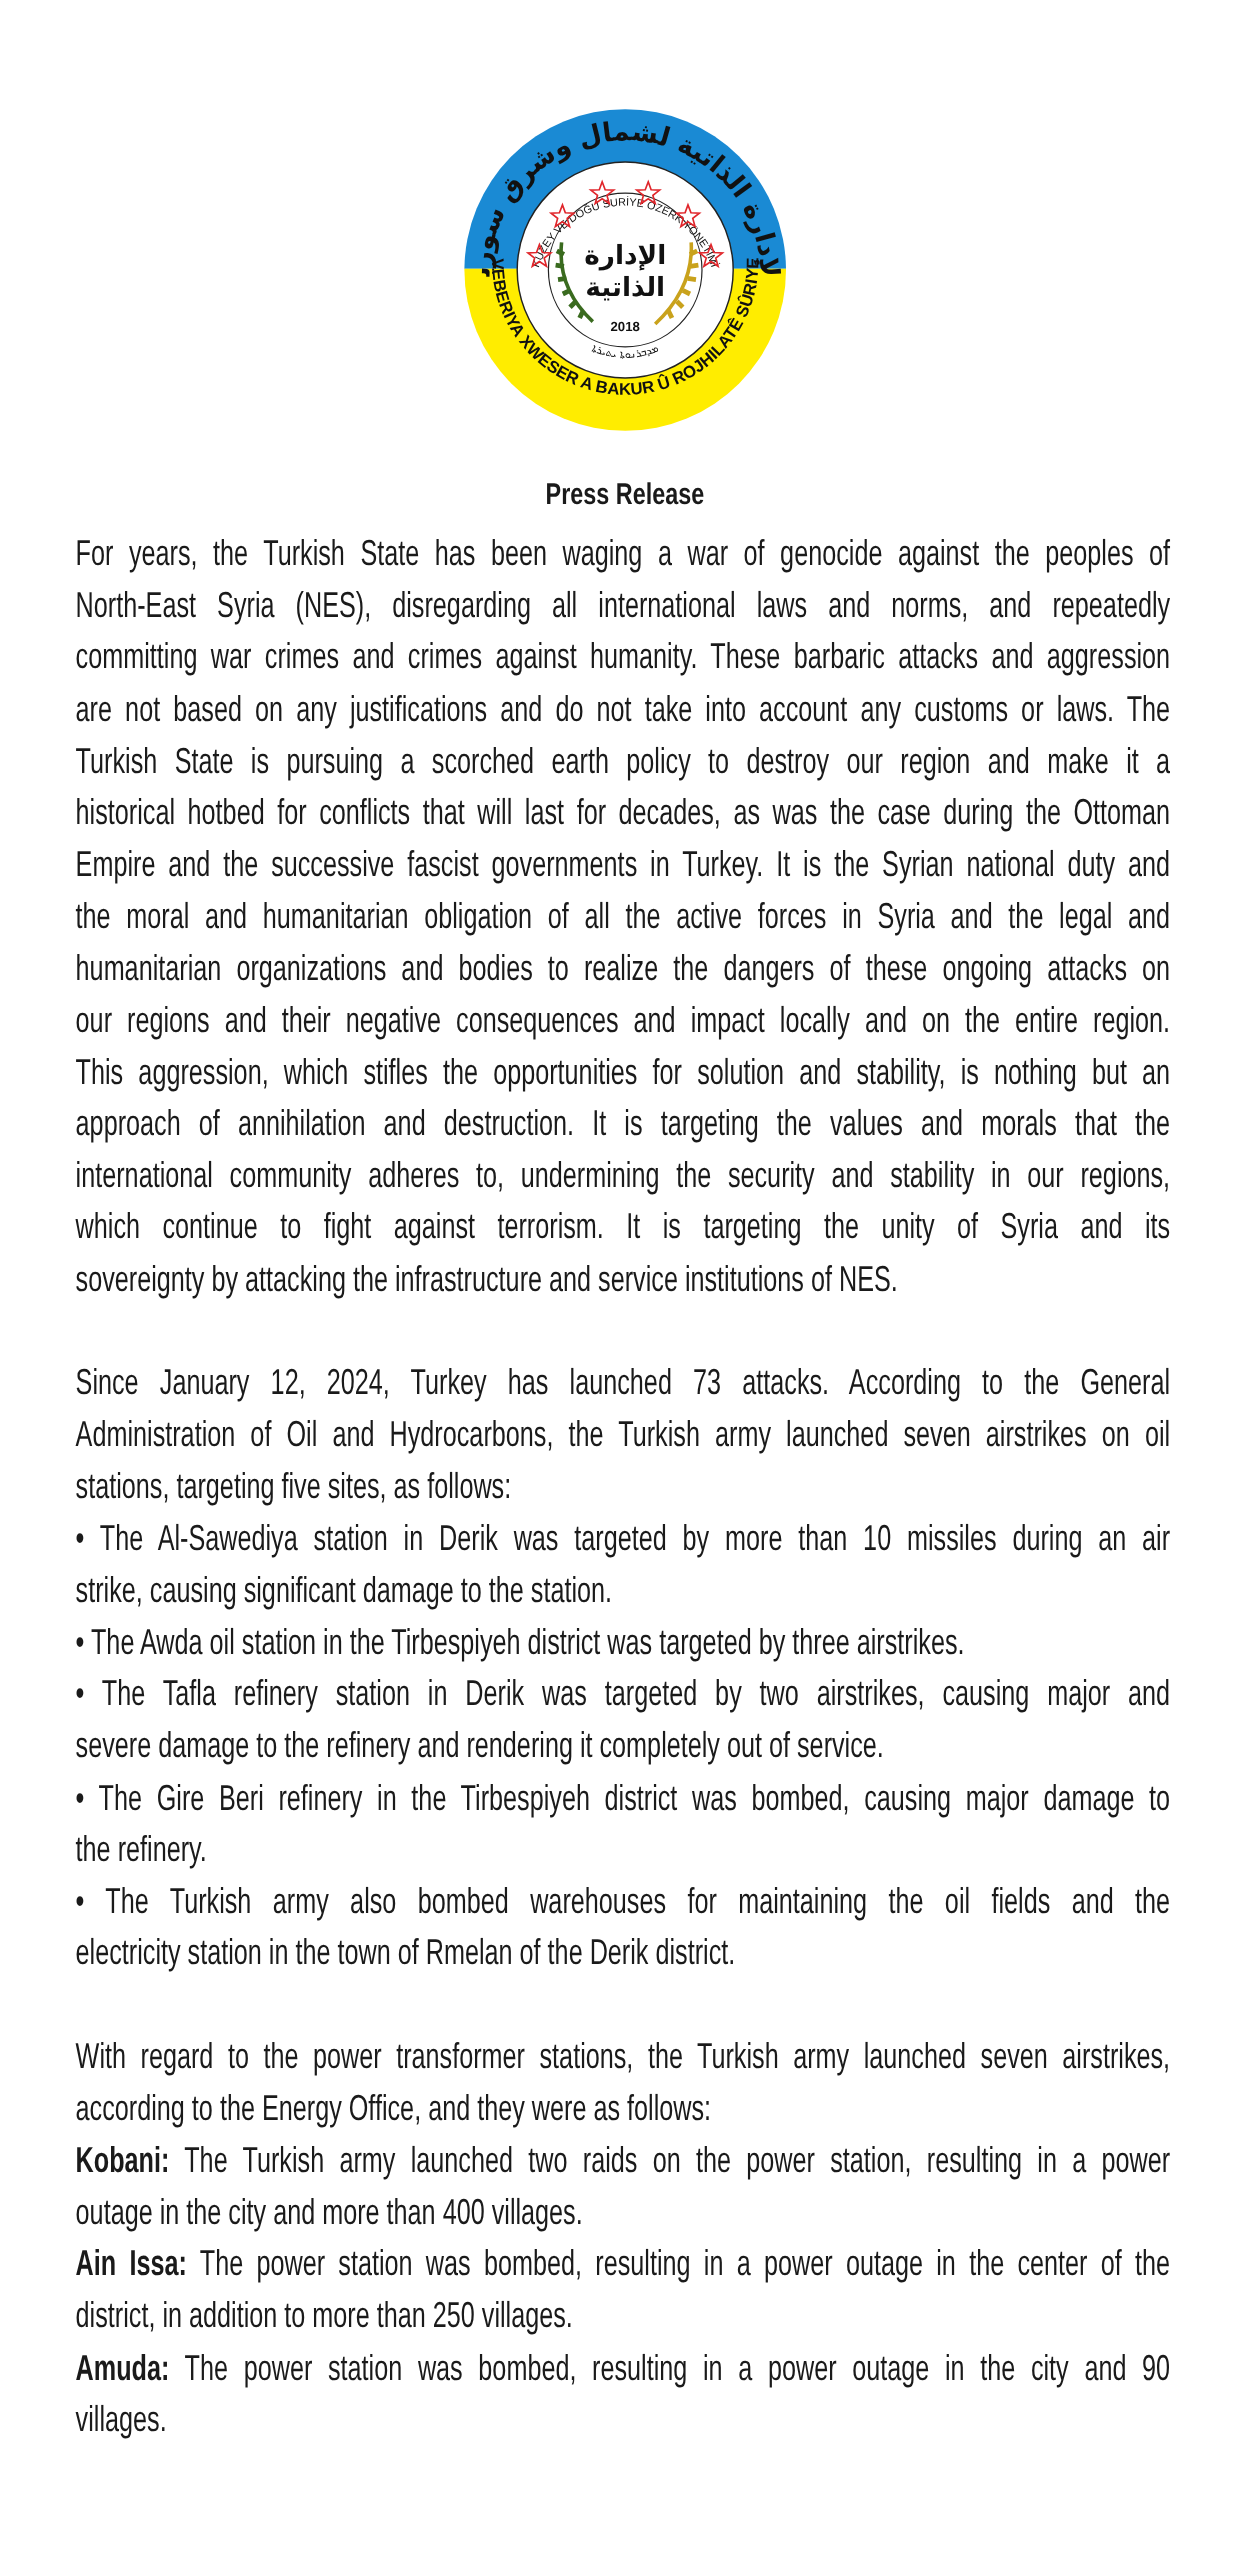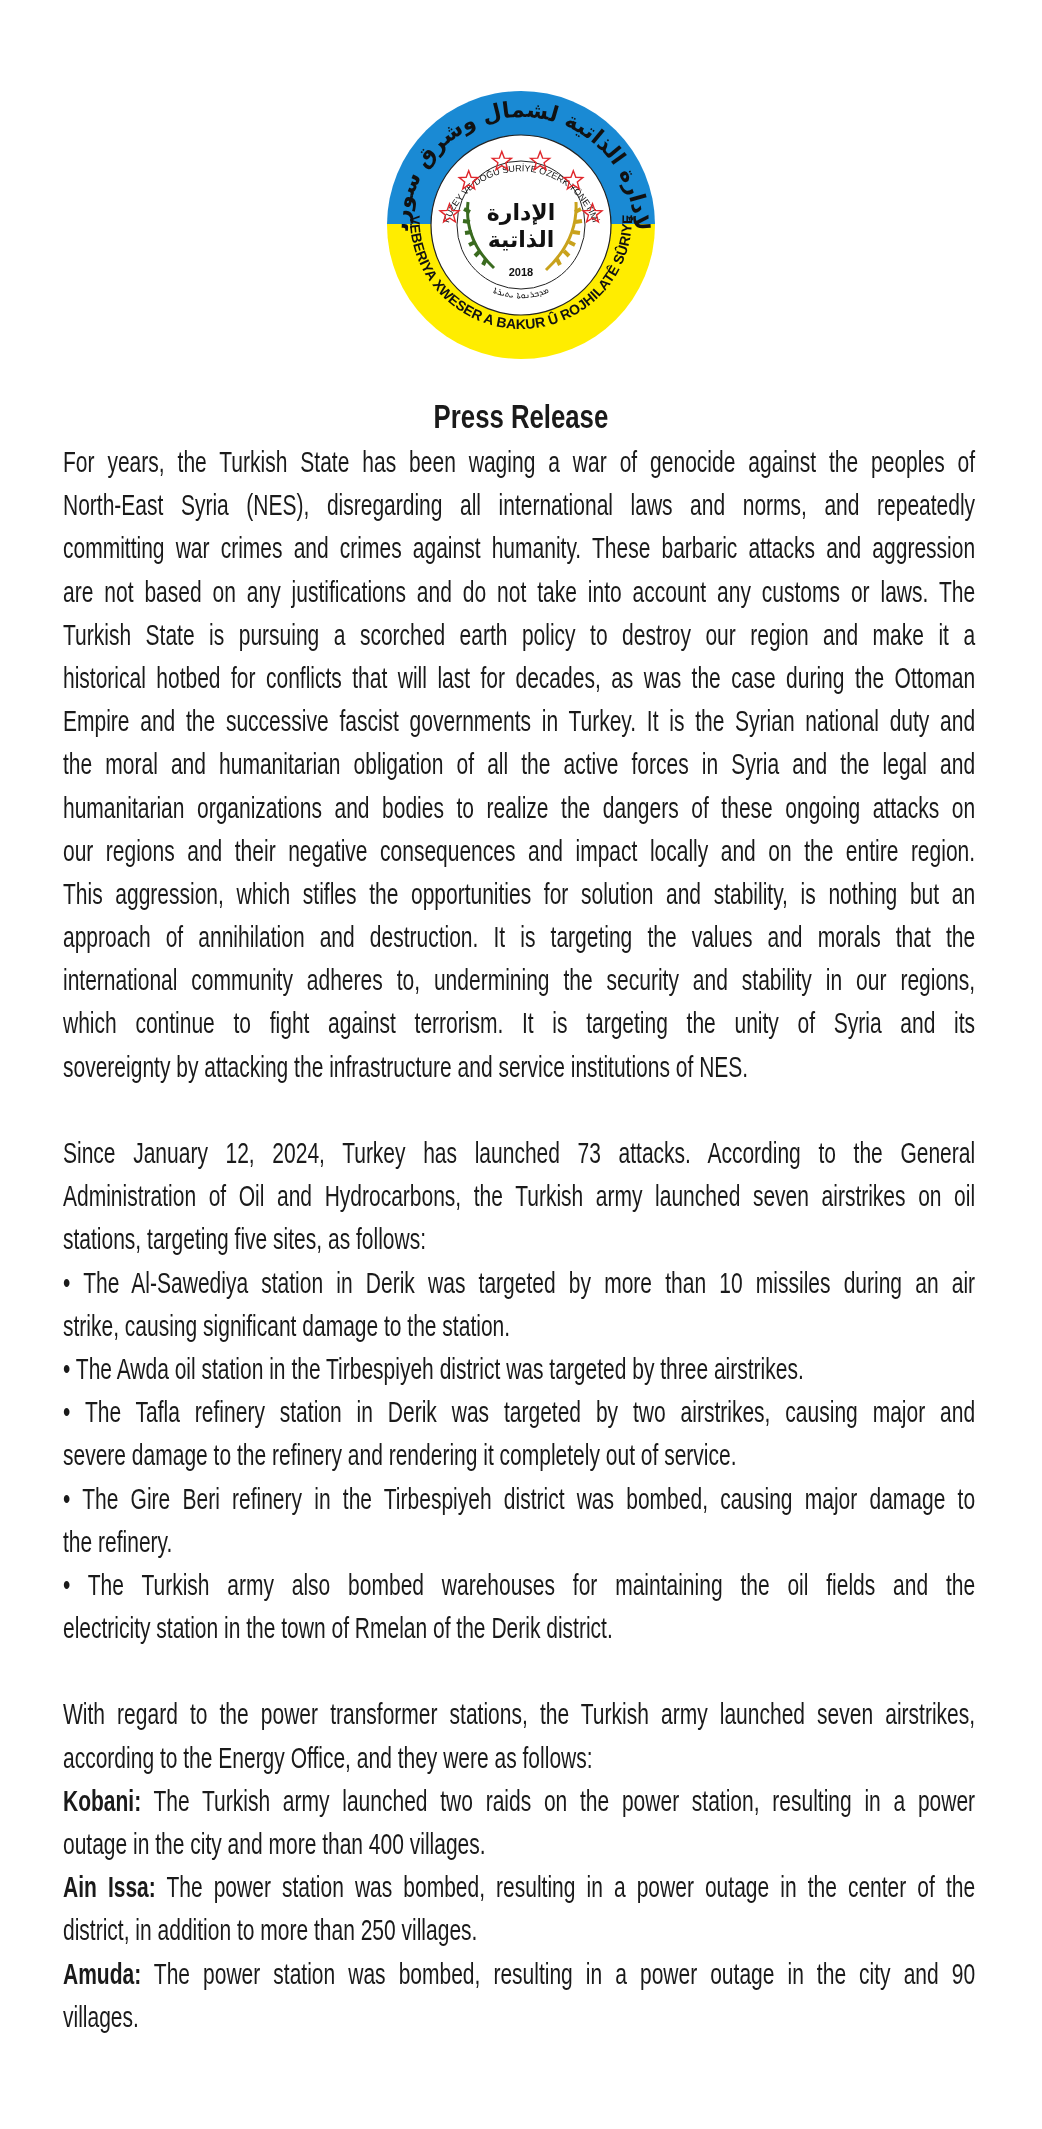--- a/index.html
+++ b/index.html
@@ -1,20 +1,20 @@
 <!DOCTYPE html>
 <html><head>
 <meta charset="utf-8">
 <style>
   html, body { margin: 0; padding: 0; background: #ffffff; }
   body { width: 1042px; height: 2129px; position: relative; overflow: hidden; color: #1a1a1a; }
   .logo { position: absolute; left: 386px; top: 90px; width: 270px; height: 270px; }
   .title {
     position: absolute; left: 0; width: 1042px; top: 398px; text-align: center;
-    font-family: "Liberation Sans", sans-serif; font-weight: bold; font-size: 33px;
+    font-family: "Liberation Sans", sans-serif; font-weight: bold; font-size: 25px;
   }
   .title span { display: inline-block; transform: scaleX(0.78); }
   .body-wrap {
     position: absolute; left: 63px; top: 440px; width: 1303px;
     transform: scaleX(0.70); transform-origin: 0 0;
     font-family: "Liberation Sans", sans-serif; font-size: 30px; line-height: 43.2px;
   }
   .line { height: 43.2px; white-space: nowrap; overflow: visible; text-align: justify; text-align-last: justify; }
   .line.last { text-align-last: left; text-align: left; }
   .gap { height: 43.2px; }

